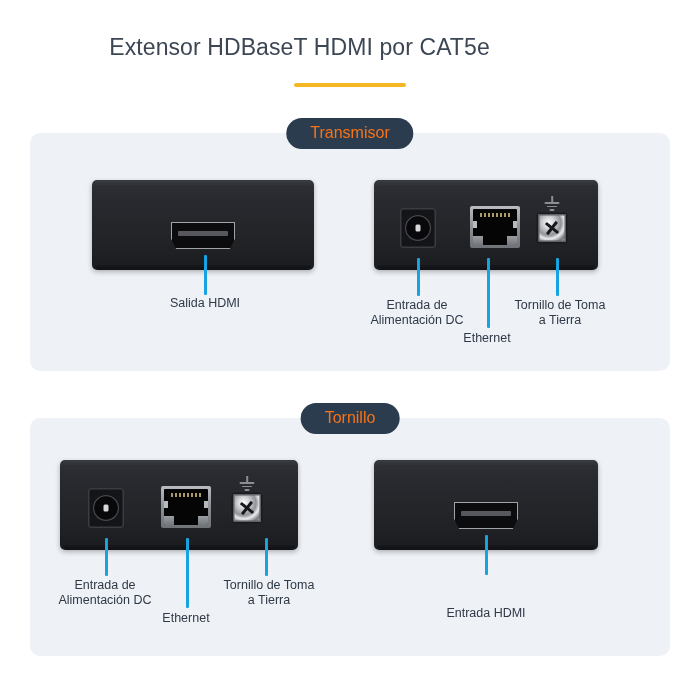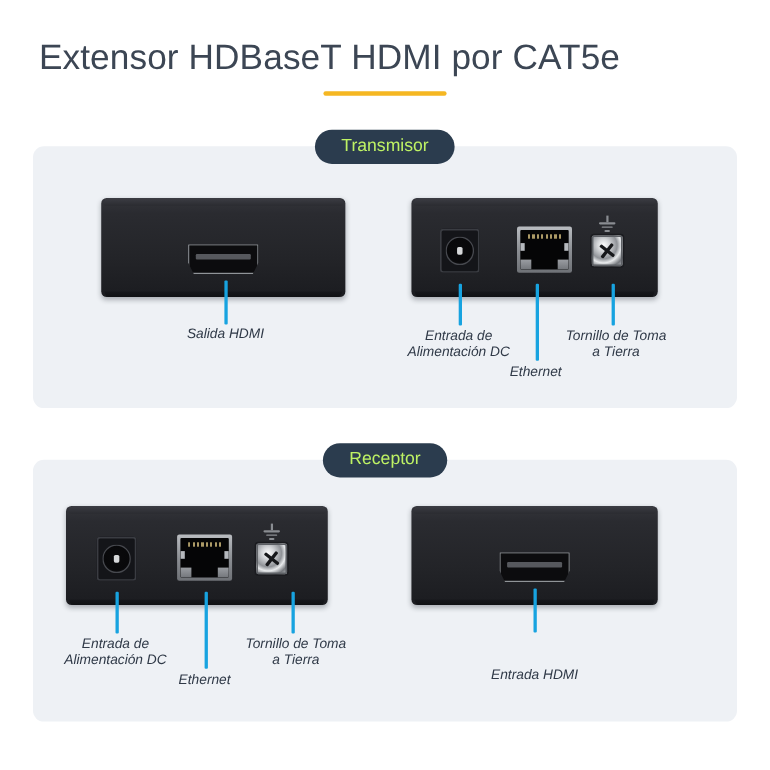--- a/index.html
+++ b/index.html
@@ -15,21 +15,21 @@
     position: relative;
   }
 
   
   .page-title {
     position: absolute;
     left: 0;
     top: 34px;
     width: 599px;
     text-align: center;
-    font-size: 32px;
+    font-size: 23px;
     font-weight: 400;
     color: #3c4654;
     letter-spacing: 0.1px;
   }
   .title-rule {
     position: absolute;
     left: 50%;
     top: 83px;
     transform: translateX(-50%);
     width: 112px;
@@ -46,21 +46,21 @@
   }
   #card-transmitter { left: 30px; top: 133px; width: 640px; height: 238px; }
   #card-receiver    { left: 30px; top: 418px; width: 640px; height: 238px; }
 
   
   .badge {
     position: absolute;
     left: 50%;
     transform: translateX(-50%);
     background: #2b3c4e;
-    color: #bef264;
+    color: #f97316;
     font-size: 16px;
     border-radius: 16px;
     padding: 6px 24px 7px;
     white-space: nowrap;
     line-height: 1.1;
   }
   #badge-transmitter { top: 118px; }
   #badge-receiver    { top: 403px; }
 
   
@@ -264,21 +264,20 @@
   }
 
   
   .callout {
     position: absolute;
     text-align: center;
     font-size: 12.5px;
     line-height: 15px;
     color: #2f3947;
     white-space: pre-line;
-    font-style: italic;
   }
 </style>
 </head>
 <body>
 
 <div class="page-title">Extensor HDBaseT HDMI por CAT5e</div>
 <div class="title-rule"></div>
 
 <div class="card" id="card-transmitter"></div>
 <div class="badge" id="badge-transmitter">Transmisor</div>
@@ -327,21 +326,21 @@
 Alimentación DC</div>
 
 <div class="leader" style="left:487px; top:258px; height:70px;"></div>
 <div class="callout" style="left:432px; top:331px; width:110px;">Ethernet</div>
 
 <div class="leader" style="left:556px; top:258px; height:38px;"></div>
 <div class="callout" style="left:490px; top:298px; width:140px;">Tornillo de Toma
 a Tierra</div>
 
 <div class="card" id="card-receiver"></div>
-<div class="badge" id="badge-receiver">Receptor</div>
+<div class="badge" id="badge-receiver">Tornillo</div>
 
 <div class="device" id="dev-rx-rear">
   <div class="chamfer"></div>
   <div class="lip"></div>
 
   <div class="dcjack" style="left:28px; top:28px;">
     <div class="barrel"></div>
     <div class="pin"></div>
   </div>
 

